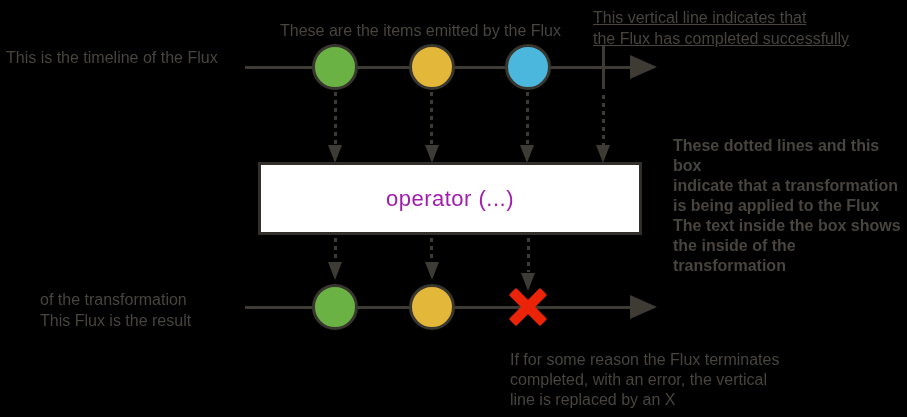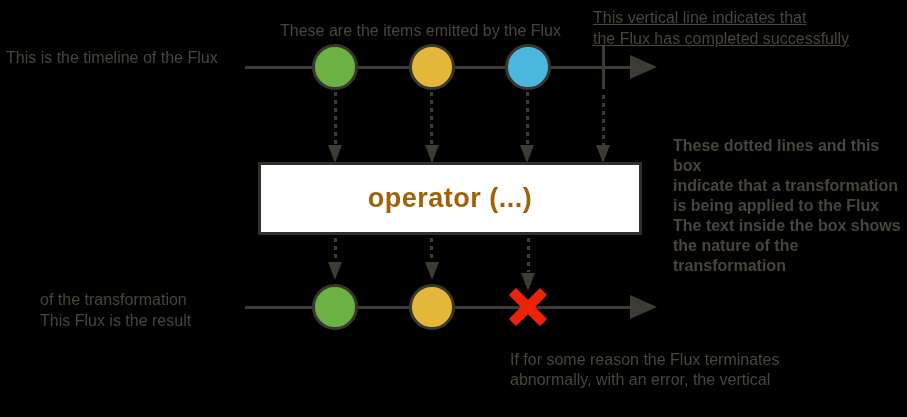--- a/index.html
+++ b/index.html
@@ -51,23 +51,23 @@
     left: 258px; top: 162px;
     width: 384px; height: 73px;
     box-sizing: border-box;
     background: #ffffff;
     border: 3px solid #33302b;
     display: flex;
     align-items: center;
     justify-content: center;
   }
   .op-label {
-    font-weight: bold;
-    font-size: 27px;
-    color: #a16207;
+    font-weight: normal;
+    font-size: 22px;
+    color: #a21caf;
     letter-spacing: 0.5px;
   }
   .xbar {
     position: absolute;
     left: 506px; top: 302px;
     width: 44px; height: 10px;
     border-radius: 1px;
     background: #eb2309;
   }
   .xbar.a { transform: rotate(45deg); }
@@ -91,31 +91,32 @@
   <div class="ann" style="left:593px; top:7px;text-decoration:underline;">
     <p>This vertical line indicates that</p>
     <p>the Flux has completed successfully</p>
   </div>
 
   <div class="ann" style="left:673px; top:136px; line-height:20px;font-weight:bold;">
     <p>These dotted lines and this box</p>
     <p>indicate that a transformation</p>
     <p>is being applied to the Flux</p>
     <p class="para2">The text inside the box shows</p>
-    <p>the nature of the transformation</p>
+    <p>the inside of the transformation</p>
   </div>
 
   <div class="ann center" style="left:40px; top:289px; width:208px;">
     <p>of the transformation</p>
     <p>This Flux is the result</p>
   </div>
 
   <div class="ann" style="left:510px; top:350px; line-height:20px;">
     <p>If for some reason the Flux terminates</p>
-    <p>abnormally, with an error, the vertical</p>
+    <p>completed, with an error, the vertical</p>
+    <p>line is replaced by an X</p>
   </div>
 
   <div class="hline" style="left:245px; top:66px; width:387px;"></div>
   <div class="arrow-right" style="left:630px; top:55px;"></div>
   <div class="vline" style="left:602px; top:46px; height:43px;"></div>
 
   <div class="marble" style="left: 312px; top: 44px; background: rgb(106, 178, 68);"></div>
   <div class="marble" style="left: 409px; top: 44px; background: rgb(227, 183, 57);"></div>
   <div class="marble" style="left: 505px; top: 44px; background: rgb(76, 183, 220);"></div>
 

